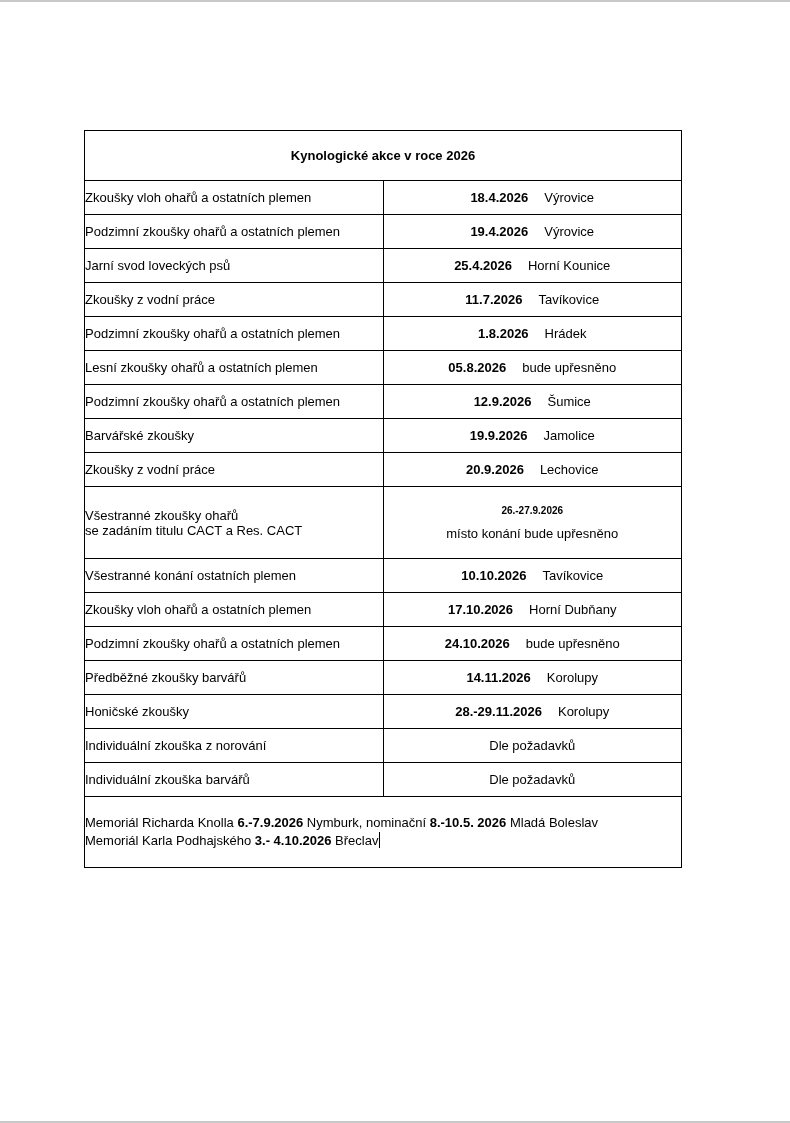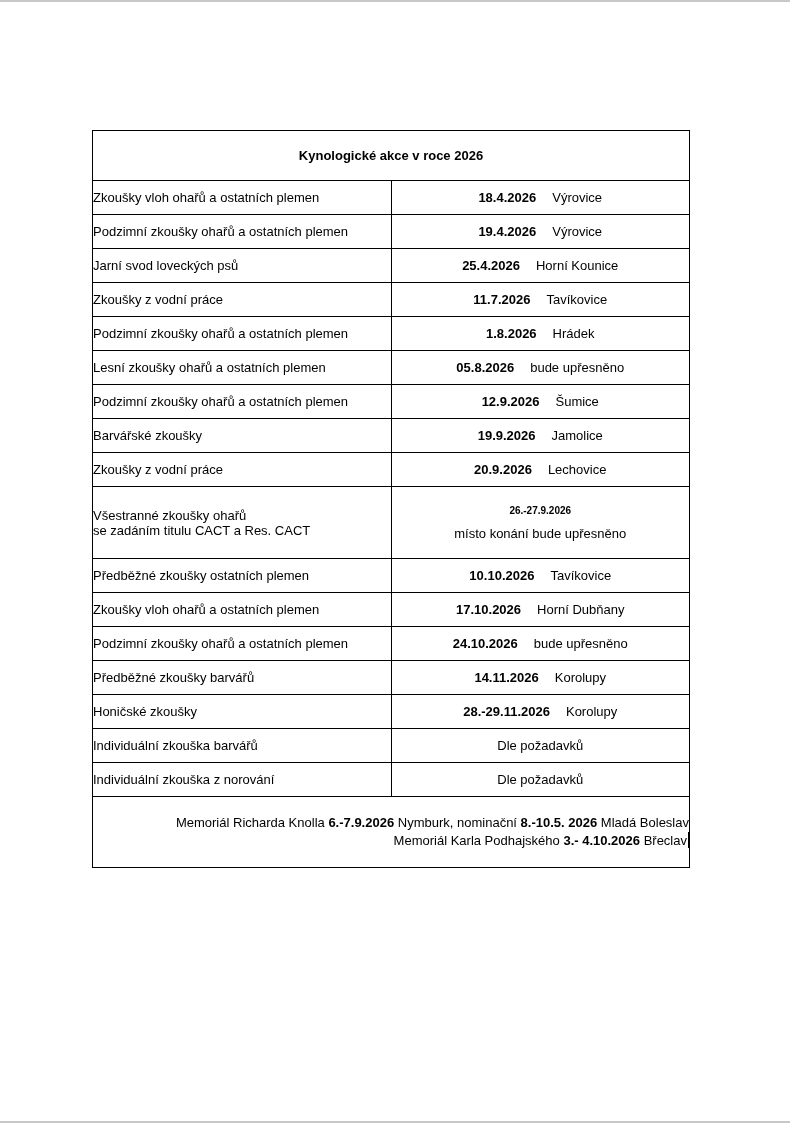--- a/index.html
+++ b/index.html
@@ -3,36 +3,36 @@
 <meta charset="utf-8">
 <style>
   html, body { margin: 0; padding: 0; }
   body {
     width: 790px; height: 1123px; background: #ffffff; position: relative; overflow: hidden;
     font-family: "Liberation Sans", "DejaVu Sans", sans-serif; color: #000;
   }
   .edge-top { position: absolute; left: 0; top: 0; width: 790px; height: 2px; background: #c8c8c8; }
   .edge-bottom { position: absolute; left: 0; top: 1121px; width: 790px; height: 2px; background: #c8c8c8; }
   table.events {
-    position: absolute; left: 92px; top: 130px; width: 598px;
+    position: absolute; left: 84px; top: 130px; width: 598px;
     border-collapse: collapse; table-layout: fixed; padding-left: 45px;
   }
   table.events td, table.events th { border: 1px solid #000; padding: 0; font-size: 13px; }
   th.title {
     height: 49px; font-size: 20px; font-weight: bold; text-align: center; vertical-align: middle;
   }
   td.name { width: 313px; padding-left: 7px; height: 33px; vertical-align: middle; }
   td.when { text-align: center; vertical-align: middle; height: 33px; }
   td.when .date { font-weight: bold; }
   td.when .gap { display: inline-block; width: 16px; }
   tr.tall td { height: 71px; }
   .big-date { font-weight: bold; font-size: 10px; display: block; }
   .sub { display: block; margin-top: 10px; }
   .name .line { display: block; }
-  td.footer { height: 70px; text-align: right; vertical-align: middle; line-height: 18px; }
+  td.footer { height: 70px; text-align: left; vertical-align: middle; line-height: 18px; }
   td.footer b { font-weight: bold; }
   .cursor { display: inline-block; width: 1px; height: 16px; background: #000; vertical-align: -3px; margin-left: 1px; }
 </style>
 </head>
 <body>
 
 <div class="edge-top"></div>
 
 <table class="events">
   <tbody>
@@ -80,45 +80,45 @@
     <td class="name">
       <span class="line">Všestranné zkoušky ohařů</span>
       <span class="line">se zadáním titulu CACT a Res. CACT</span>
     </td>
     <td class="when">
       <span class="big-date">26.-27.9.2026</span>
       <span class="sub">místo konání bude upřesněno</span>
     </td>
   </tr>
   <tr>
-    <td class="name">Předběžné zkoušky ostatních plemen</td>
+    <td class="name">Všestranné konání ostatních plemen</td>
     <td class="when"><span class="date">10.10.2026</span><span class="gap"></span><span>Tavíkovice</span></td>
   </tr>
   <tr>
     <td class="name">Zkoušky vloh ohařů a ostatních plemen</td>
     <td class="when"><span class="date">17.10.2026</span><span class="gap"></span><span>Horní Dubňany</span></td>
   </tr>
   <tr>
     <td class="name">Podzimní zkoušky ohařů a ostatních plemen</td>
     <td class="when"><span class="date">24.10.2026</span><span class="gap"></span><span>bude upřesněno</span></td>
   </tr>
   <tr>
     <td class="name">Předběžné zkoušky barvářů</td>
     <td class="when"><span class="date">14.11.2026</span><span class="gap"></span><span>Korolupy</span></td>
   </tr>
   <tr>
     <td class="name">Honičské zkoušky</td>
     <td class="when"><span class="date">28.-29.11.2026</span><span class="gap"></span><span>Korolupy</span></td>
   </tr>
   <tr>
-    <td class="name">Individuální zkouška barvářů</td>
+    <td class="name">Individuální zkouška z norování</td>
     <td class="when">Dle požadavků</td>
   </tr>
   <tr>
-    <td class="name">Individuální zkouška z norování</td>
+    <td class="name">Individuální zkouška barvářů</td>
     <td class="when">Dle požadavků</td>
   </tr>
 
   <tr>
     <td class="footer" colspan="2">
       <span><span>Memoriál Richarda Knolla </span><b>6.-7.9.2026</b><span> Nymburk, nominační </span><b>8.-10.5. 2026</b><span> Mladá Boleslav</span></span><br>
       <span><span>Memoriál Karla Podhajského </span><b>3.- 4.10.2026</b><span> Břeclav</span><span class="cursor"></span></span>
     </td>
   </tr>
 </tbody>

